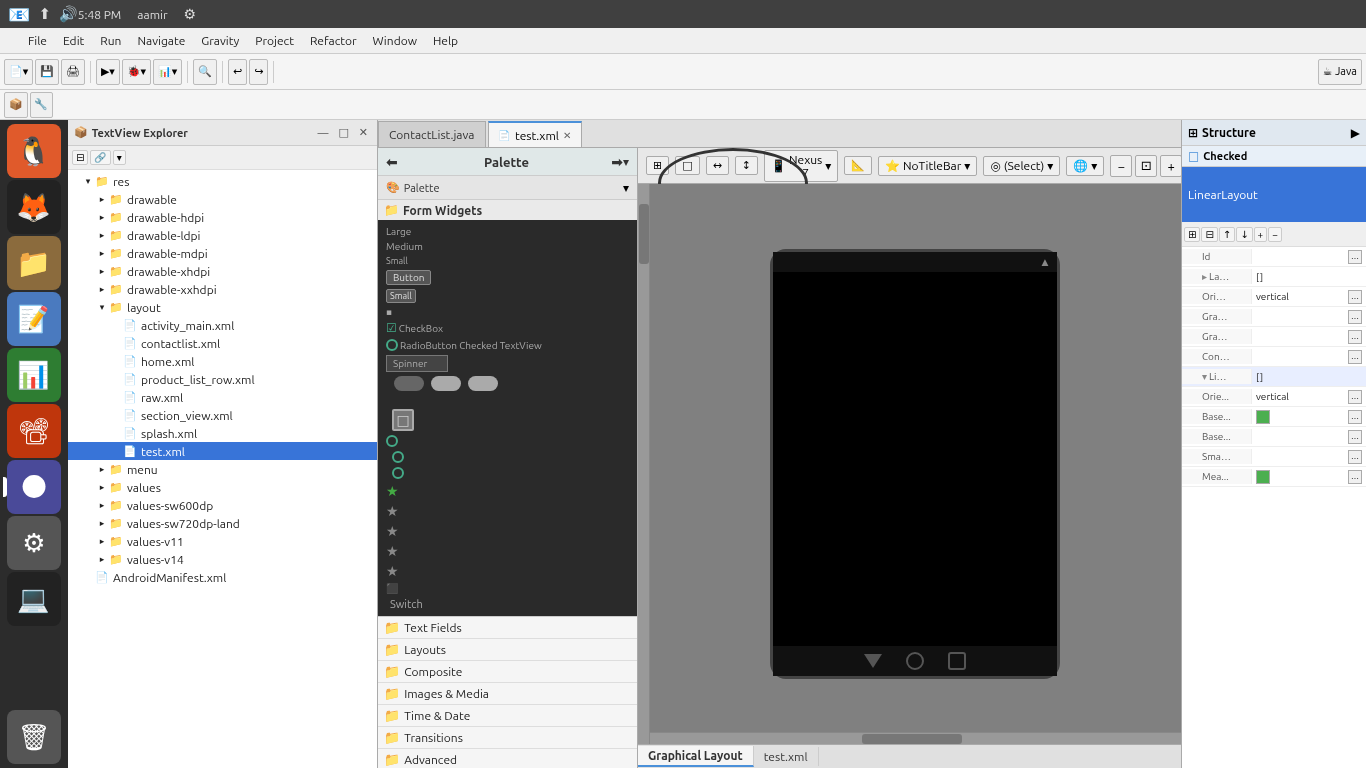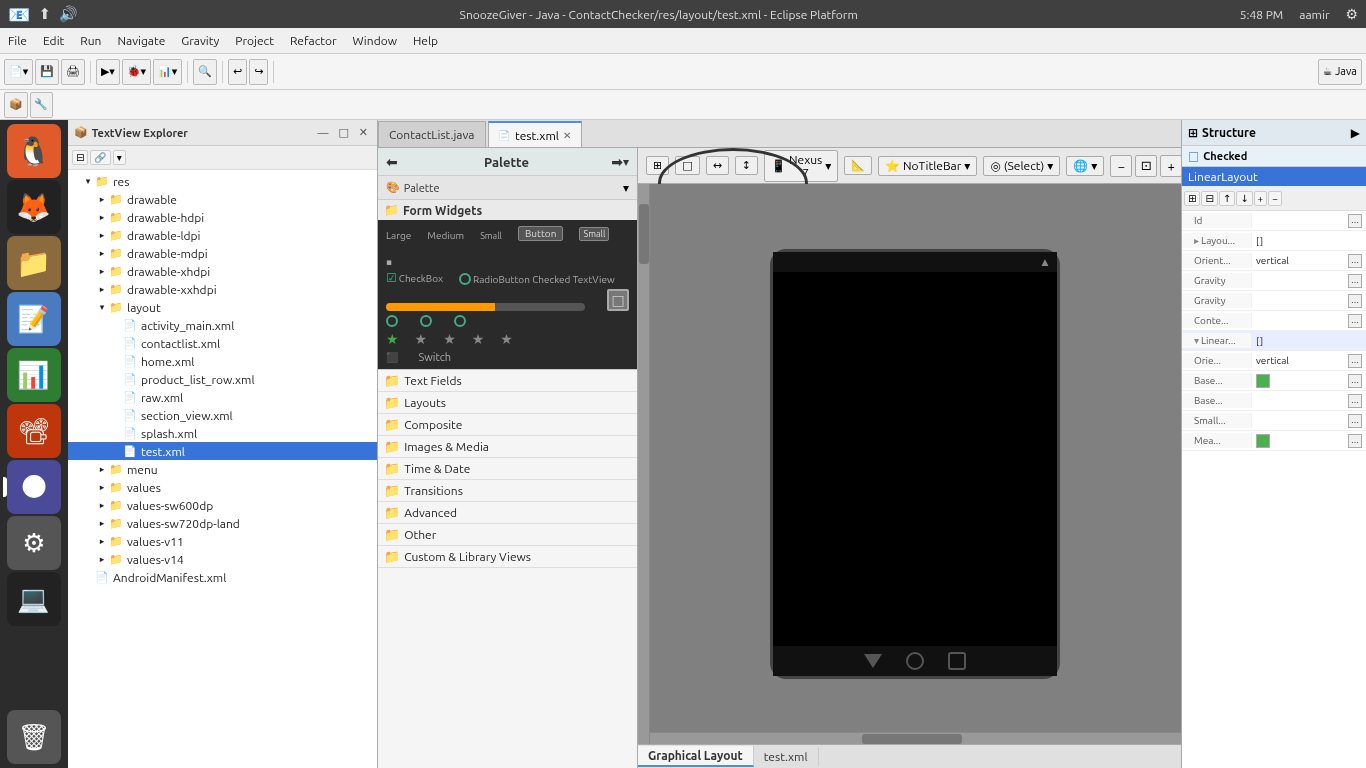--- a/index.html
+++ b/index.html
@@ -17,21 +17,21 @@
     }
     .titlebar-title { flex: 1; text-align: center; }
     .titlebar-icons { display: flex; gap: 8px; align-items: center; }
 
     
     .menubar {
       height: 26px;
       background: #f0f0f0;
       display: flex;
       align-items: center;
-      padding: 0 0;
+      padding: 0 20px;
       border-bottom: 1px solid #ccc;
     }
     .menubar-item {
       padding: 2px 8px;
       cursor: pointer;
       color: #222;
       font-size: 12px;
     }
 
     
@@ -238,21 +238,21 @@
       cursor: pointer;
       font-size: 11px;
       color: #222;
       background: #f5f5f5;
       border-bottom: 1px solid #ddd;
     }
     .cat-icon { color: #d4a020; font-size: 13px; }
     .palette-scroll { flex: 1; overflow-y: auto; }
 
     
-    .widget-row { display: flex; align-items: flex-end; gap: 16px; padding: 2px 4px; flex-wrap: wrap; }
+    .widget-row { display: flex; align-items: flex-start; gap: 4px; padding: 2px 4px; flex-wrap: wrap; flex-direction: column; }
     .widget-textview { color: #aaa; font-size: 10px; }
     .widget-btn { border: 1px solid #888; padding: 1px 6px; background: #555; color: #ddd; font-size: 10px; border-radius: 2px; }
     .widget-checkbox { display: flex; align-items: center; gap: 2px; color: #aaa; font-size: 10px; }
     .widget-radio { display: flex; align-items: center; gap: 2px; color: #aaa; font-size: 10px; }
     .widget-spinner { background: #444; border: 1px solid #777; color: #aaa; padding: 2px 20px 2px 6px; font-size: 10px; position: relative; }
     .widget-toggle { width: 30px; height: 15px; border-radius: 8px; background: #666; position: relative; display: inline-block; }
     .widget-progress { width: 100%; height: 8px; background: #555; border-radius: 4px; overflow: hidden; }
     .widget-progress-fill { height: 100%; background: #f90; width: 55%; }
     .star { color: #888; font-size: 14px; }
     .star.filled { color: #4a4; }
@@ -350,34 +350,34 @@
     .structure-toolbar {
       height: 24px;
       background: #efefef;
       display: flex;
       align-items: center;
       padding: 0 2px;
       border-bottom: 1px solid #ddd;
       gap: 1px;
     }
     .struct-btn { padding: 1px 3px; border: 1px solid #ccc; background: #f5f5f5; cursor: pointer; font-size: 10px; border-radius: 2px; }
-    .struct-item { padding: 3px 6px; background: white; border-bottom: 1px solid #eee; font-size: 11px; }
+    .struct-item { padding: 21px 6px; background: white; border-bottom: 1px solid #eee; font-size: 11px; }
     .struct-item.selected { background: #3874d8; color: white; }
     .properties-panel {
       flex: 1;
       overflow-y: auto;
       background: white;
     }
     .prop-row {
       display: flex;
       border-bottom: 1px solid #eee;
       min-height: 20px;
       align-items: center;
     }
-    .prop-label { width: 70px; padding: 2px 12px; font-size: 10px; color: #555; background: #f8f8f8; border-right: 1px solid #eee; white-space: nowrap; overflow: hidden; text-overflow: ellipsis; }
+    .prop-label { width: 70px; padding: 2px 20px; font-size: 10px; color: #555; background: #f8f8f8; border-right: 1px solid #eee; white-space: nowrap; overflow: hidden; text-overflow: ellipsis; }
     .prop-value { flex: 1; padding: 2px 4px; font-size: 10px; color: #222; display: flex; align-items: center; gap: 2px; }
     .prop-expand { color: #888; font-size: 10px; margin-right: 2px; }
     .prop-more-btn { width: 14px; height: 14px; border: 1px solid #aaa; background: #f0f0f0; display: inline-flex; align-items: center; justify-content: center; font-size: 8px; cursor: pointer; margin-left: auto; }
     .color-swatch { width: 14px; height: 14px; border: 1px solid #aaa; display: inline-block; }
 
     
     .bottom-tabs {
       height: 24px;
       background: #e0e0e0;
       display: flex;
@@ -434,21 +434,20 @@
   </style>
 </head>
 <body>
 
 <div class="titlebar">
   <div style="display:flex;gap:8px;align-items:center;">
     <span style="font-size:18px;">📧</span>
     <span style="font-size:15px;">⬆</span>
     <span style="font-size:15px;">🔊</span>
   </div>
-  <div class="titlebar-title">SnoozeGiver - Java - ContactChecker/res/layout/test.xml - Eclipse Platform</div>
   <div class="titlebar-icons">
     <span style="margin-right:8px;">5:48 PM</span>
     <span style="margin-right:8px;">aamir</span>
     <span style="cursor:pointer;font-size:14px;">⚙</span>
   </div>
 </div>
 
 <div class="menubar">
   <span class="menubar-item">File</span>
   <span class="menubar-item">Edit</span>
@@ -696,20 +695,28 @@
               <span class="widget-btn">Button</span>
               <span class="widget-btn" style="font-size:9px;padding:1px 3px;">Small</span>
               <span style="color:#aaa;font-size:9px;">▪</span>
             </div>
             <div class="widget-row">
               <span class="widget-checkbox">
                 <span style="color:#4a8;font-size:12px;">☑</span>CheckBox
               </span>
               <span class="widget-radio">
                 <span class="radio-circle"></span>RadioButton Checked TextView
+              </span>
+            </div>
+            <div class="widget-row">
+              <span class="widget-spinner">Spinner</span>
+              <span style="margin-left:8px;">
+                <span class="widget-toggle"></span>
+                <span class="widget-toggle" style="background:#aaa;margin-left:4px;"></span>
+                <span class="widget-toggle" style="background:#aaa;margin-left:4px;"></span>
               </span>
             </div>
             <div class="widget-row">
               <div style="flex:1;">
                 <div class="widget-progress">
                     <div class="widget-progress-fill"></div>
                   </div>
               </div>
               <span style="width:22px;height:22px;background:#777;border:2px solid #aaa;display:inline-flex;align-items:center;justify-content:center;font-size:14px;color:#ccc;border-radius:2px;margin-left:6px;">□</span>
             </div>

